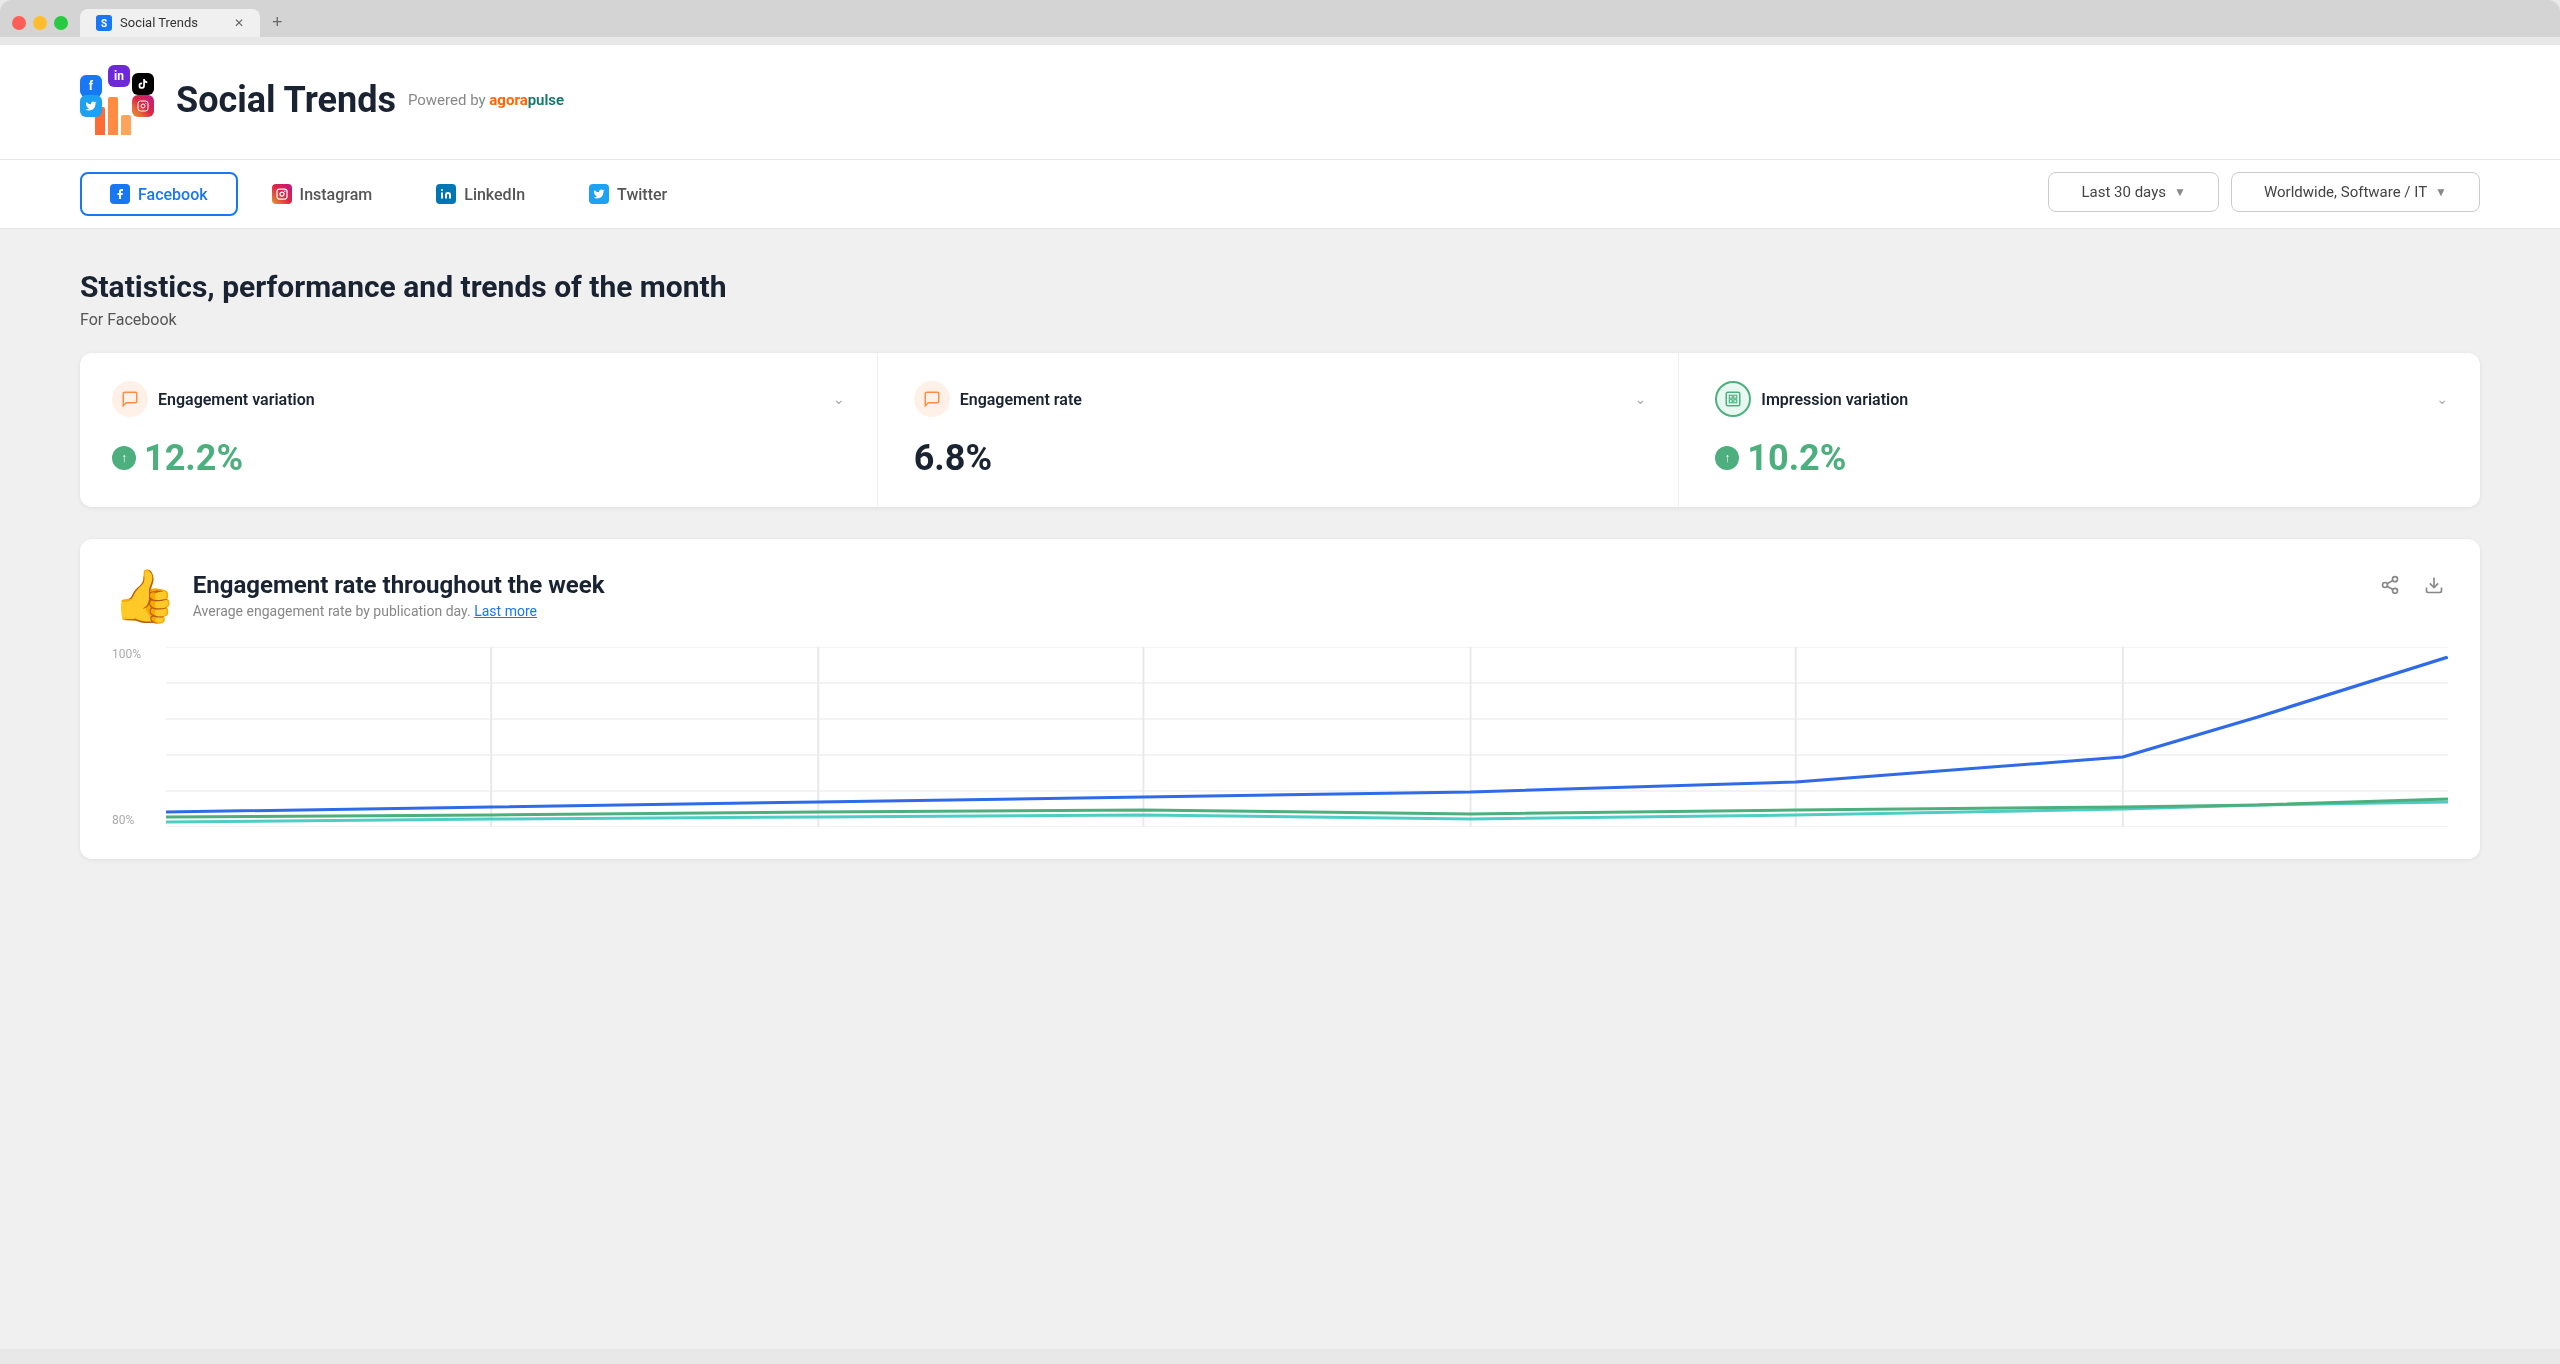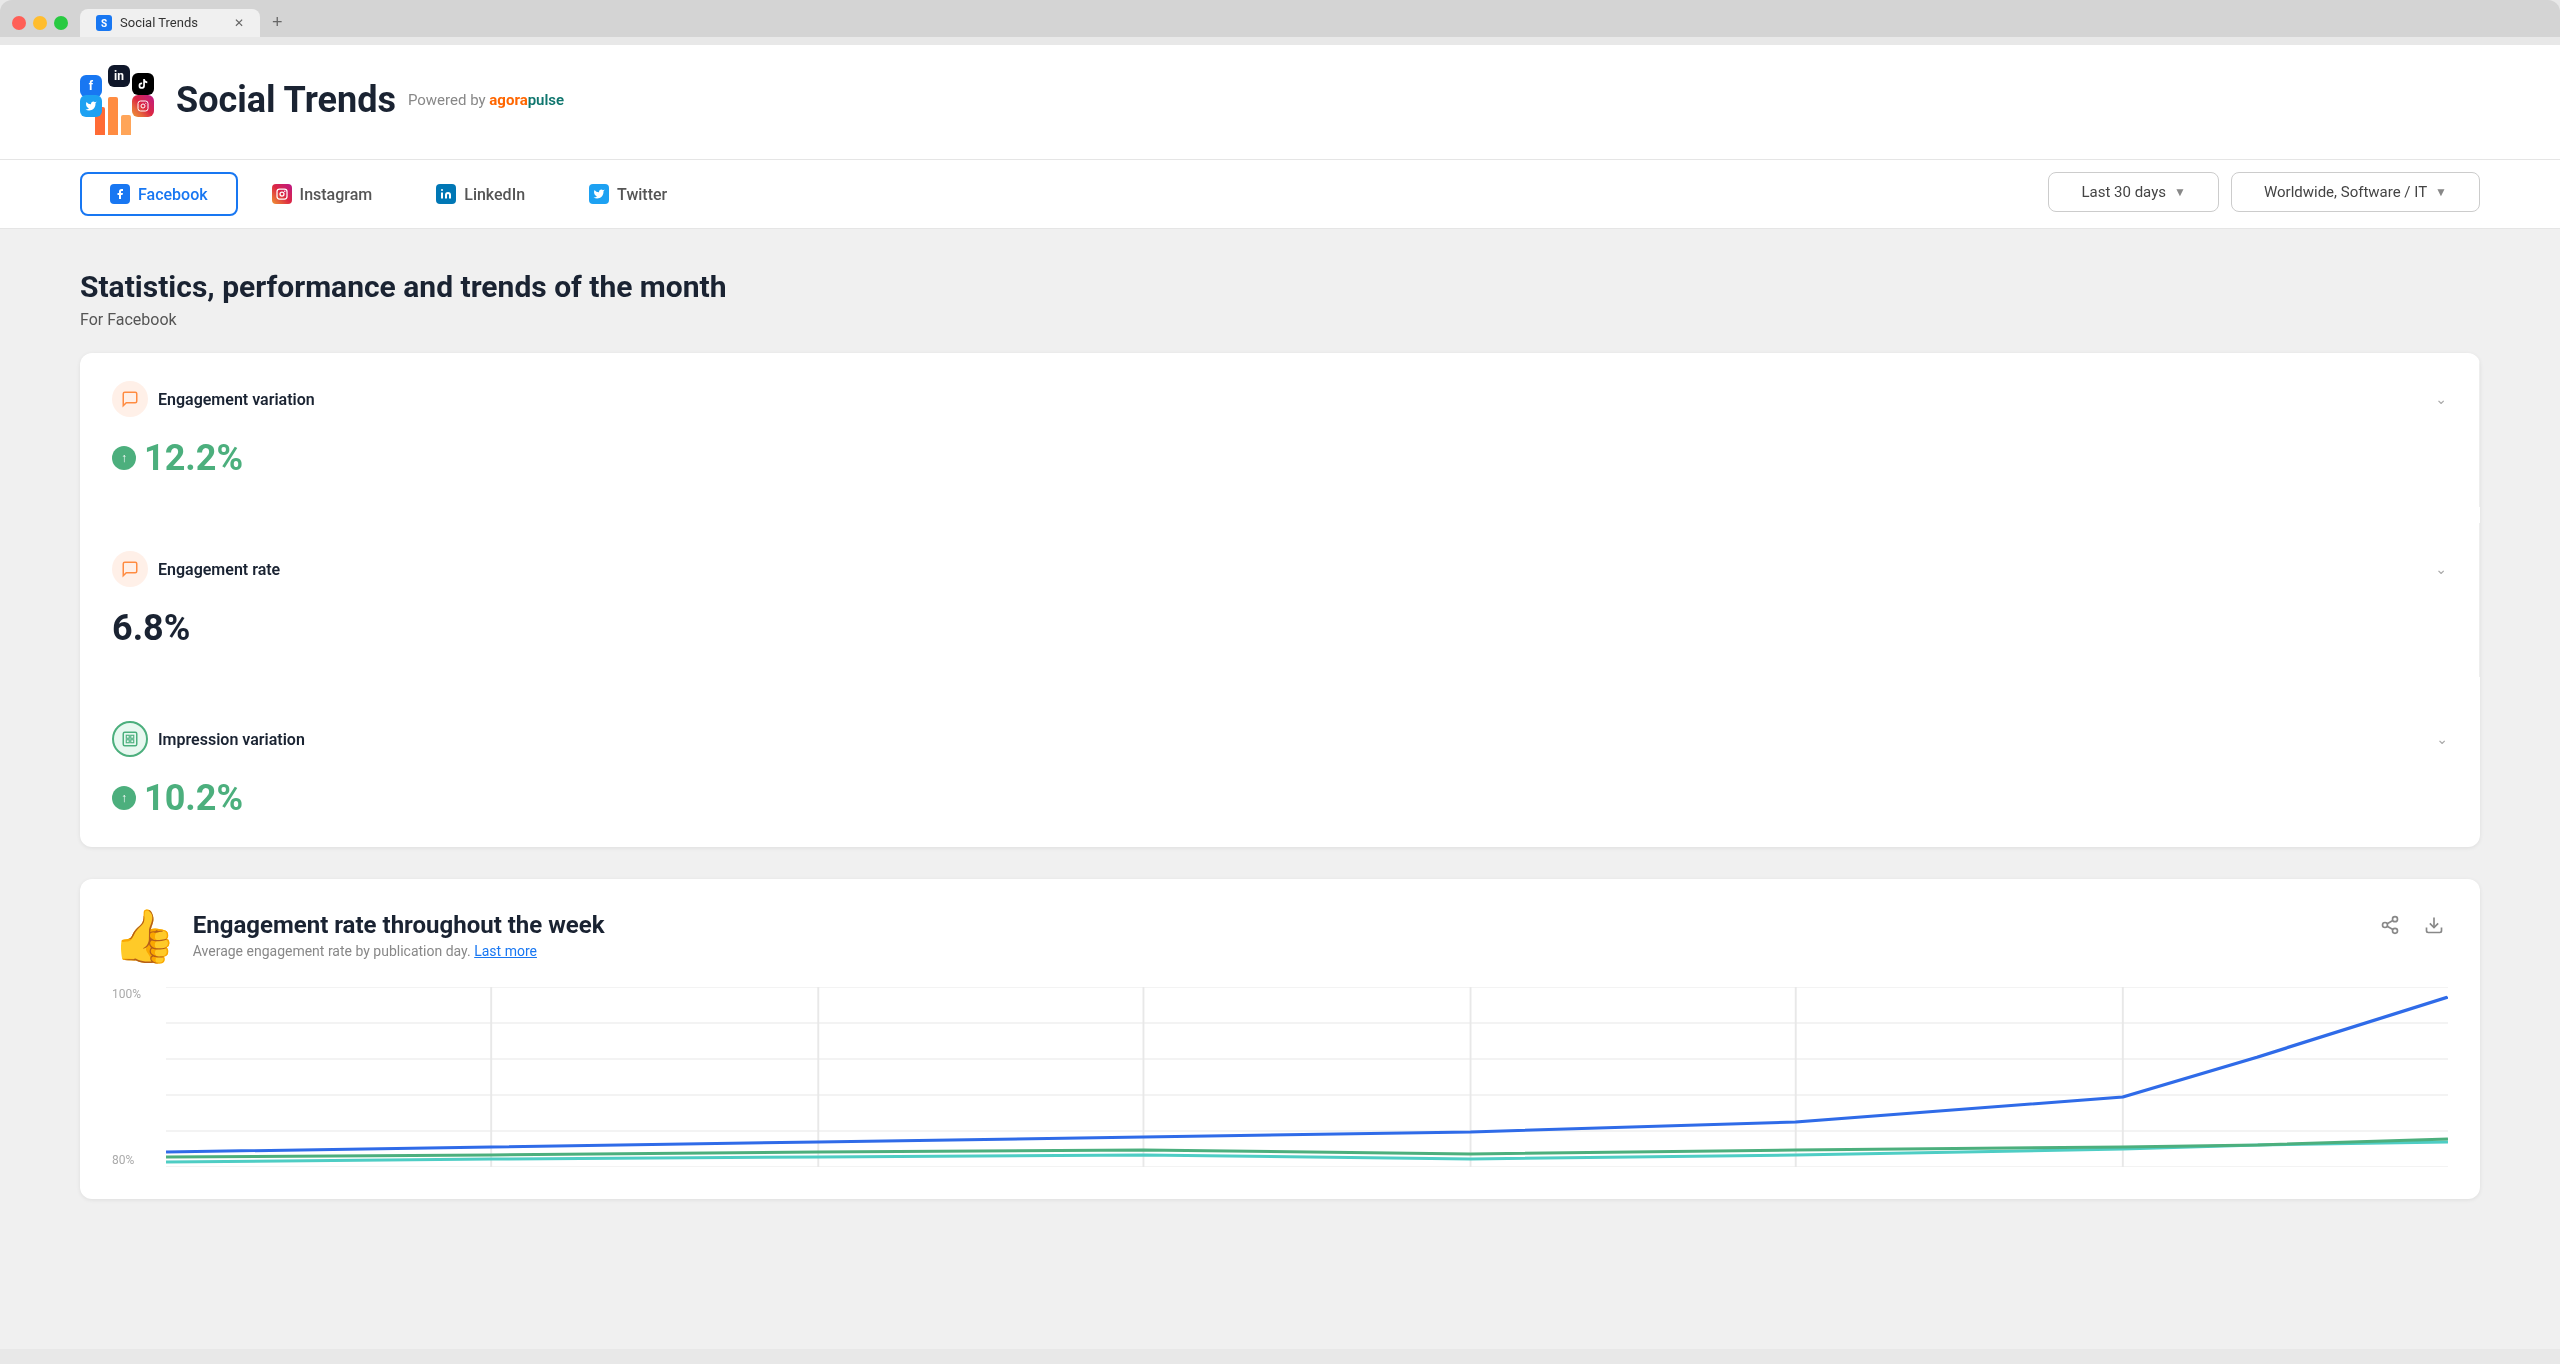--- a/index.html
+++ b/index.html
@@ -124,21 +124,21 @@
       border-radius: 6px;
       display: flex;
       align-items: center;
       justify-content: center;
       font-size: 12px;
       color: white;
       font-weight: bold;
     }
 
     .fb-icon { background: #1877f2; top: 10px; left: 0; }
-    .li-icon { background: #0f172a; top: 0; left: 28px; }
+    .li-icon { background: #6d28d9; top: 0; left: 28px; }
     .tt-icon { background: #000; top: 8px; left: 52px; }
     .tw-icon { background: #1da1f2; bottom: 18px; left: 0; }
     .ig-icon { background: linear-gradient(45deg, #f09433, #e6683c, #dc2743, #cc2366, #bc1888); bottom: 18px; left: 52px; }
 
     .app-title {
       display: flex;
       align-items: center;
       gap: 12px;
     }
 
@@ -245,27 +245,26 @@
     }
 
     .page-heading p {
       font-size: 16px;
       color: #555;
     }
 
     
     .stats-cards {
       display: flex;
-      gap: 16px;
+      gap: 4px;
       margin-top: 24px;
       background: white;
       border-radius: 12px;
       overflow: hidden;
       box-shadow: 0 1px 4px rgba(0,0,0,0.08);
-      flex-direction: column;
     }
 
     .stat-card {
       flex: 1;
       padding: 28px 32px;
       border-right: 1px solid #eee;
     }
 
     .stat-card:last-child { border-right: none; }
 

